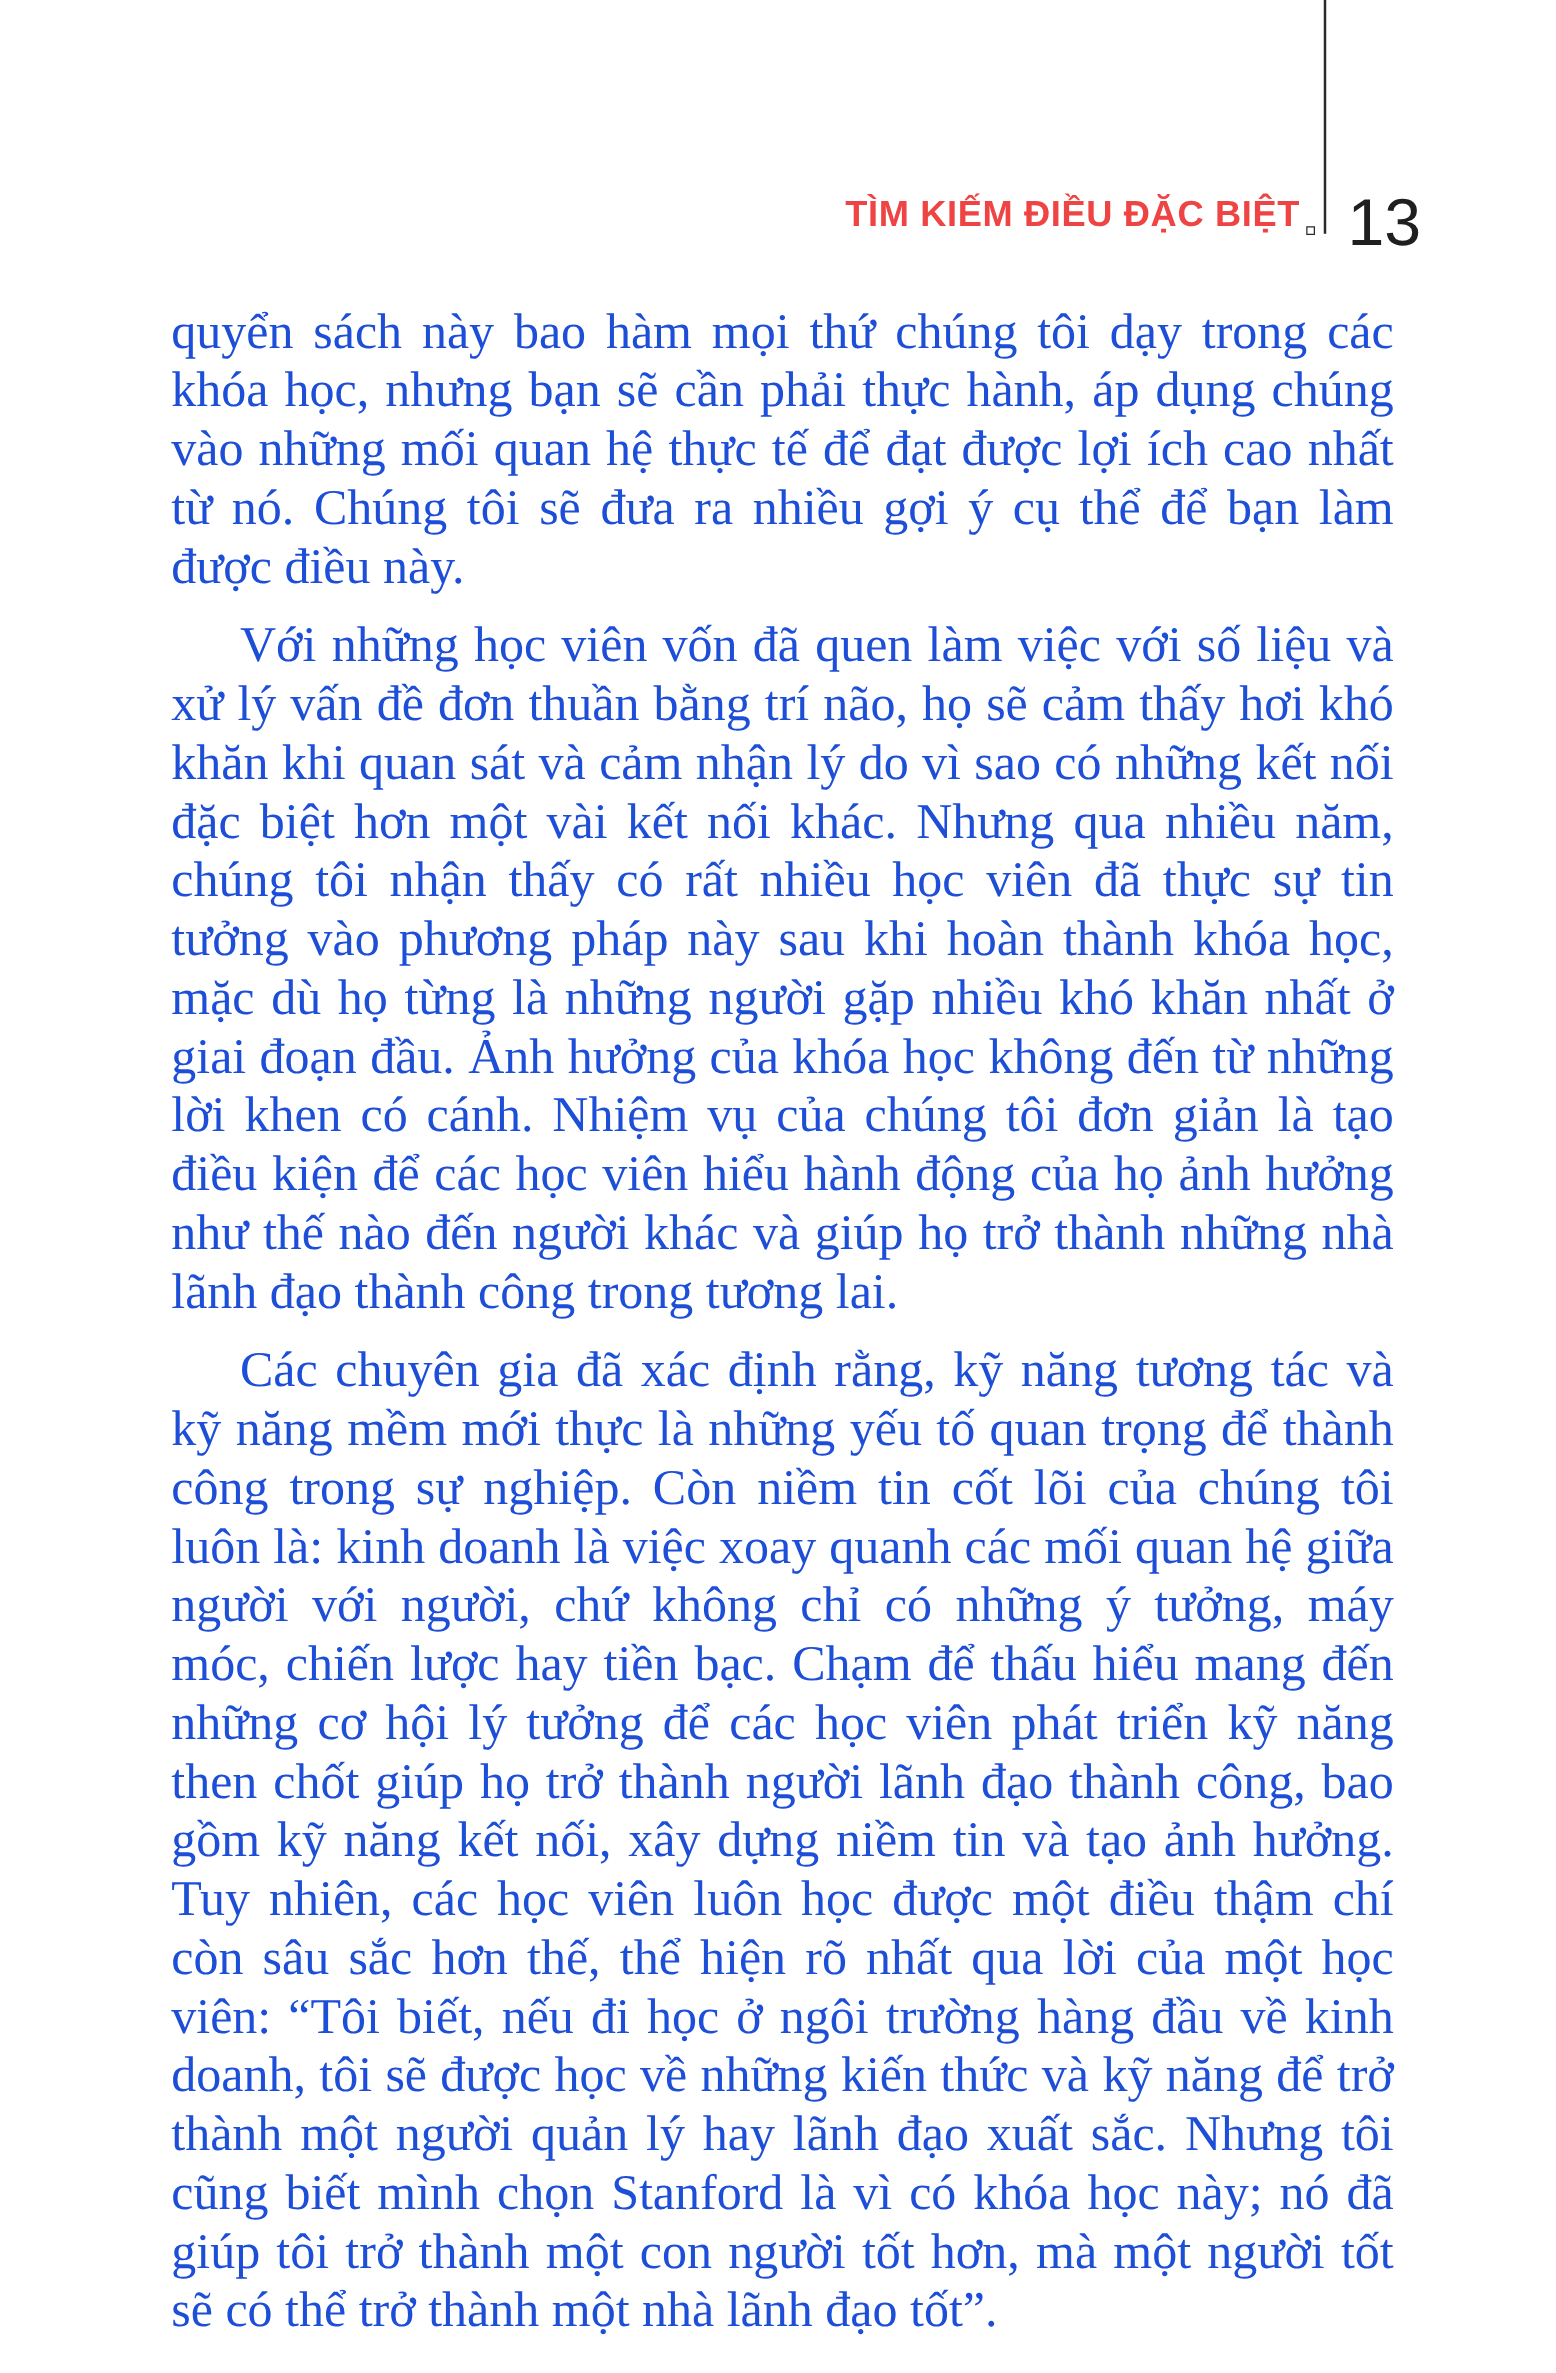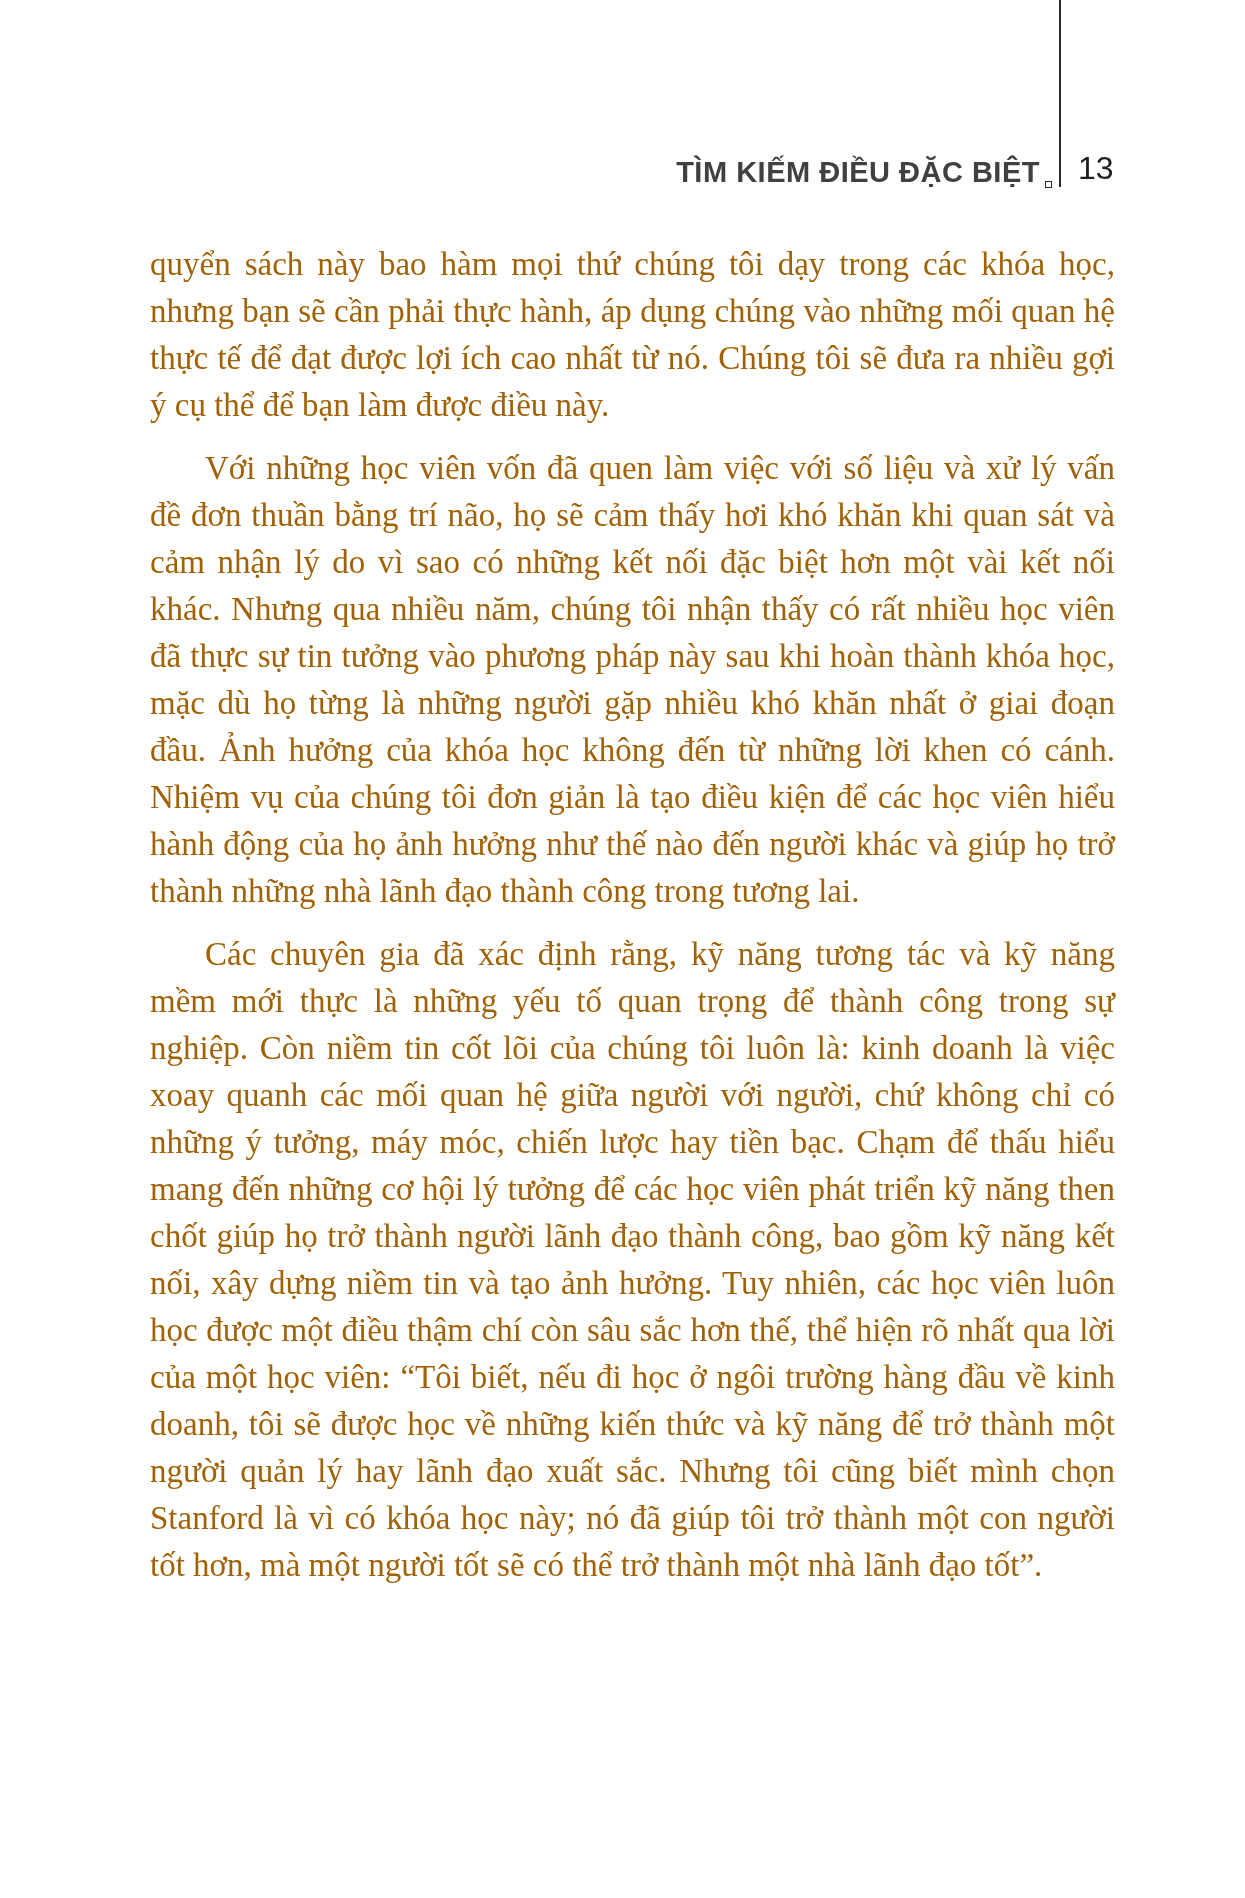--- a/index.html
+++ b/index.html
@@ -25,21 +25,21 @@
     height: 195px;
   }
   .header-title {
     position: absolute;
     right: 205px;
     top: 156px;
     font-family: "Liberation Sans", sans-serif;
     font-weight: 700;
     font-size: 29px;
     letter-spacing: 0.5px;
-    color: #404040;
+    color: #ef4444;
     white-space: nowrap;
   }
   .header-square {
     position: absolute;
     left: 1045px;
     top: 181px;
     width: 5px;
     height: 5px;
     border: 1px solid #2a2a2a;
     background: transparent;
@@ -51,39 +51,39 @@
     width: 2px;
     height: 187px;
     background: #2a2a2a;
   }
   .page-number {
     position: absolute;
     left: 1078px;
     top: 152px;
     font-family: "Liberation Sans", sans-serif;
     font-weight: 400;
-    font-size: 32px;
+    font-size: 53px;
     line-height: 1;
     color: #1f1f1f;
   }
 
   
   .page-body {
     position: absolute;
     left: 133px;
     top: 241px;
     width: 982px;
   }
   .para {
-    margin: 0 0 16px 17px;
-    font-size: 33px;
+    margin: 0 0 16px 4px;
+    font-size: 40px;
     line-height: 47px;
     text-align: justify;
     text-justify: inter-word;
-    color: #a16207;
+    color: #1d4ed8;
   }
   .para.indent {
     text-indent: 55px;
   }
   .para .italic {
   }
 </style>
 </head>
 <body>
 

